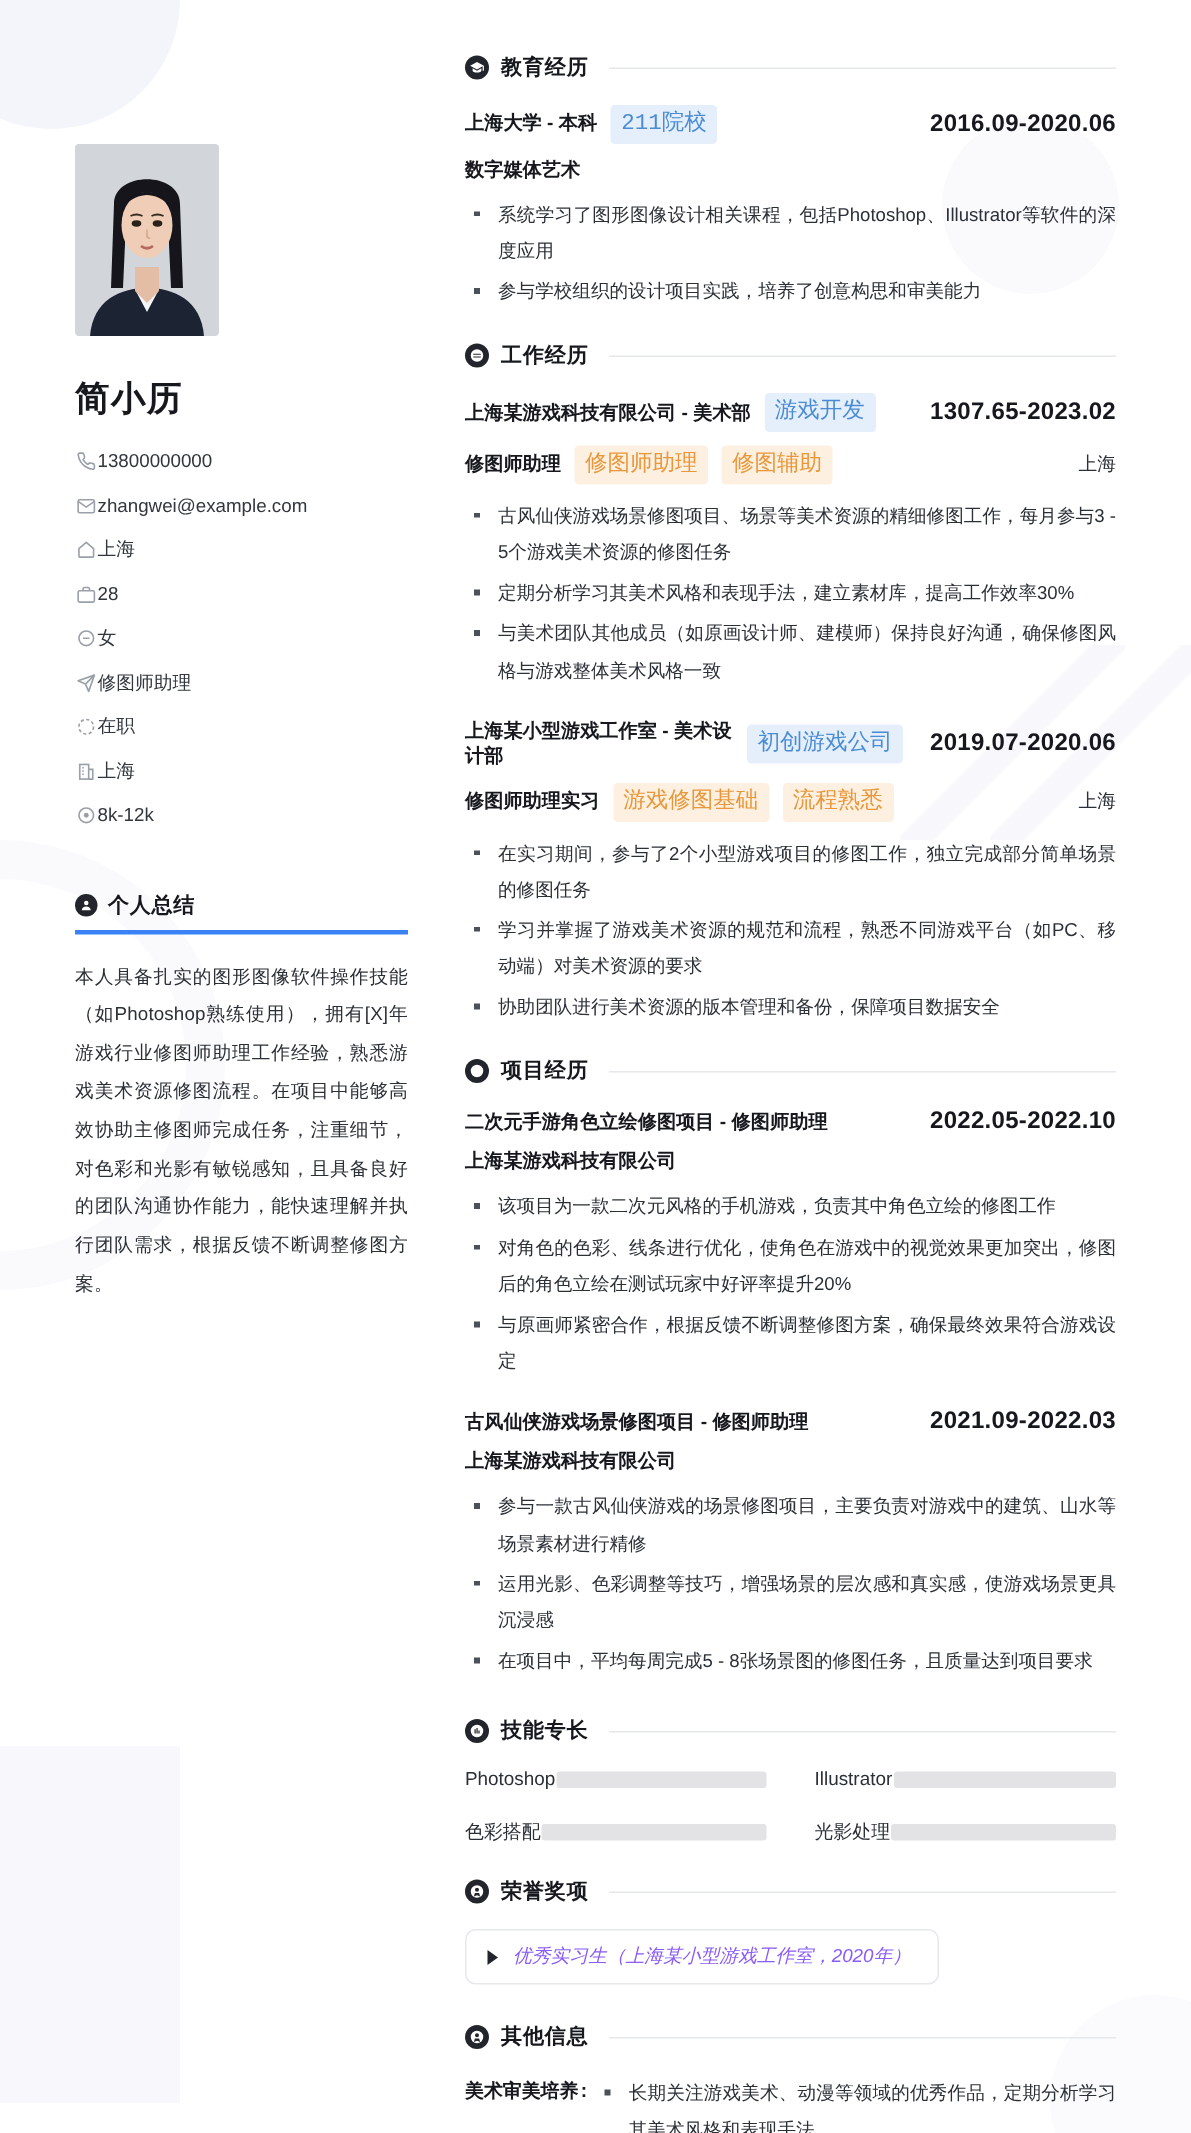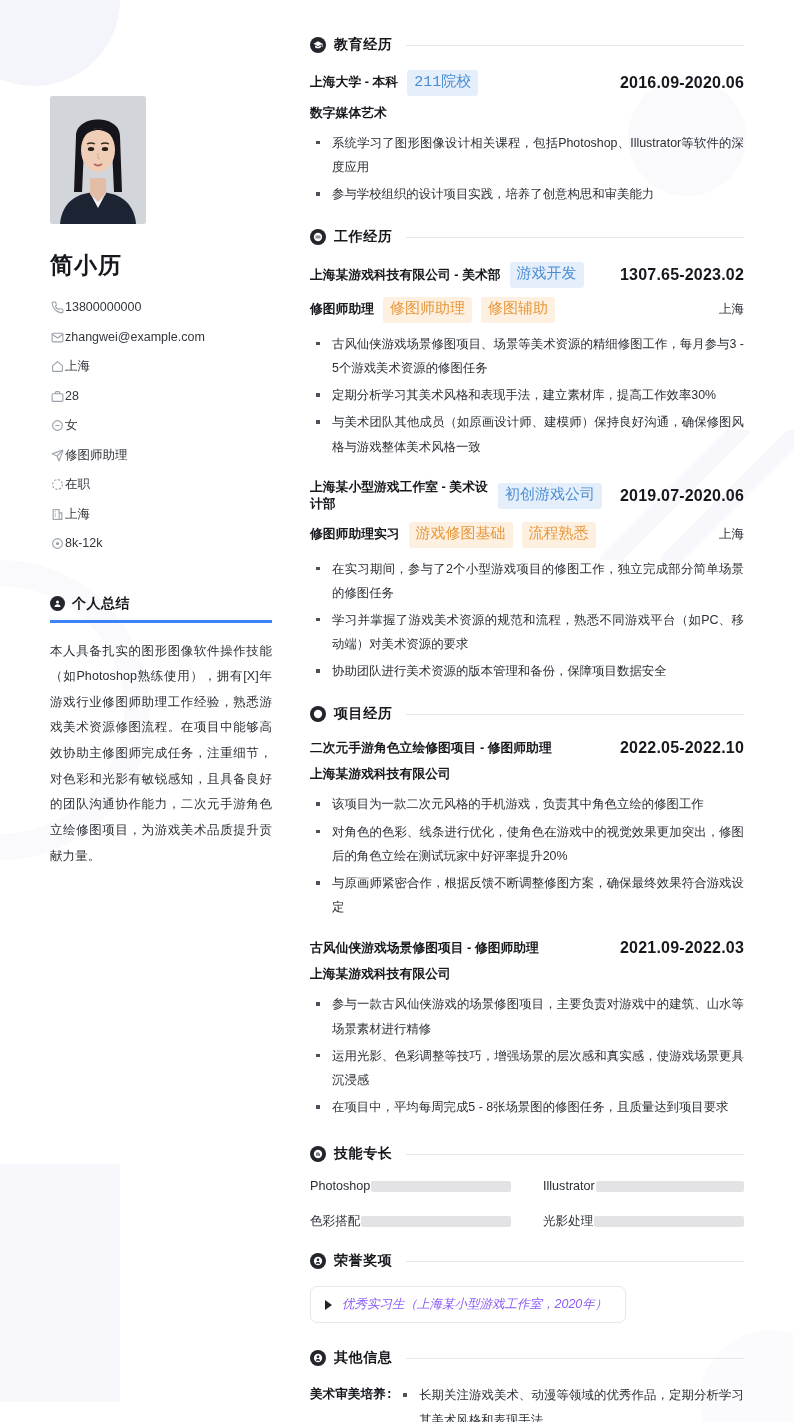--- a/index.html
+++ b/index.html
@@ -372,21 +372,21 @@
     <section class="side-section">
       <div class="side-head">
         <span class="badge-ico">
           <svg viewBox="0 0 24 24" fill="currentColor">
               <circle cx="12" cy="8" r="4"></circle>
               <path d="M4 21c0-4.4 3.6-7 8-7s8 2.6 8 7z"></path>
             </svg>
         </span>
         <span class="t">个人总结</span>
       </div>
-      <p class="summary-text">本人具备扎实的图形图像软件操作技能（如Photoshop熟练使用），拥有[X]年游戏行业修图师助理工作经验，熟悉游戏美术资源修图流程。在项目中能够高效协助主修图师完成任务，注重细节，对色彩和光影有敏锐感知，且具备良好的团队沟通协作能力，二次元手游角色立绘修图项目，为游戏美术品质提升贡献力量。</p>
+      <p class="summary-text">本人具备扎实的图形图像软件操作技能（如Photoshop熟练使用），拥有[X]年游戏行业修图师助理工作经验，熟悉游戏美术资源修图流程。在项目中能够高效协助主修图师完成任务，注重细节，对色彩和光影有敏锐感知，且具备良好的团队沟通协作能力，能快速理解并执行团队需求，根据反馈不断调整修图方案。</p>
     </section>
 
   </aside>
 
   <main class="right-col">
 
     <section class="sec">
       <div class="sec-head">
         <span class="badge-ico">
           <svg viewBox="0 0 24 24" fill="currentColor">

